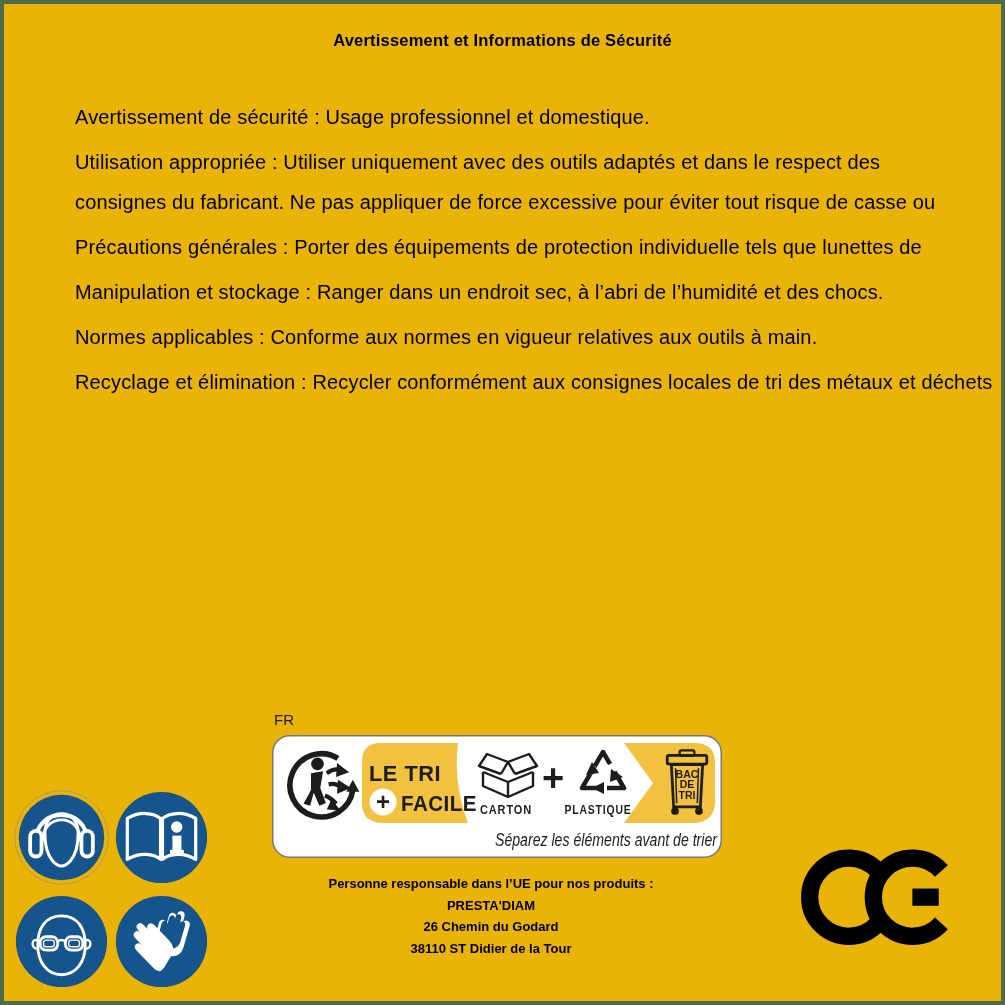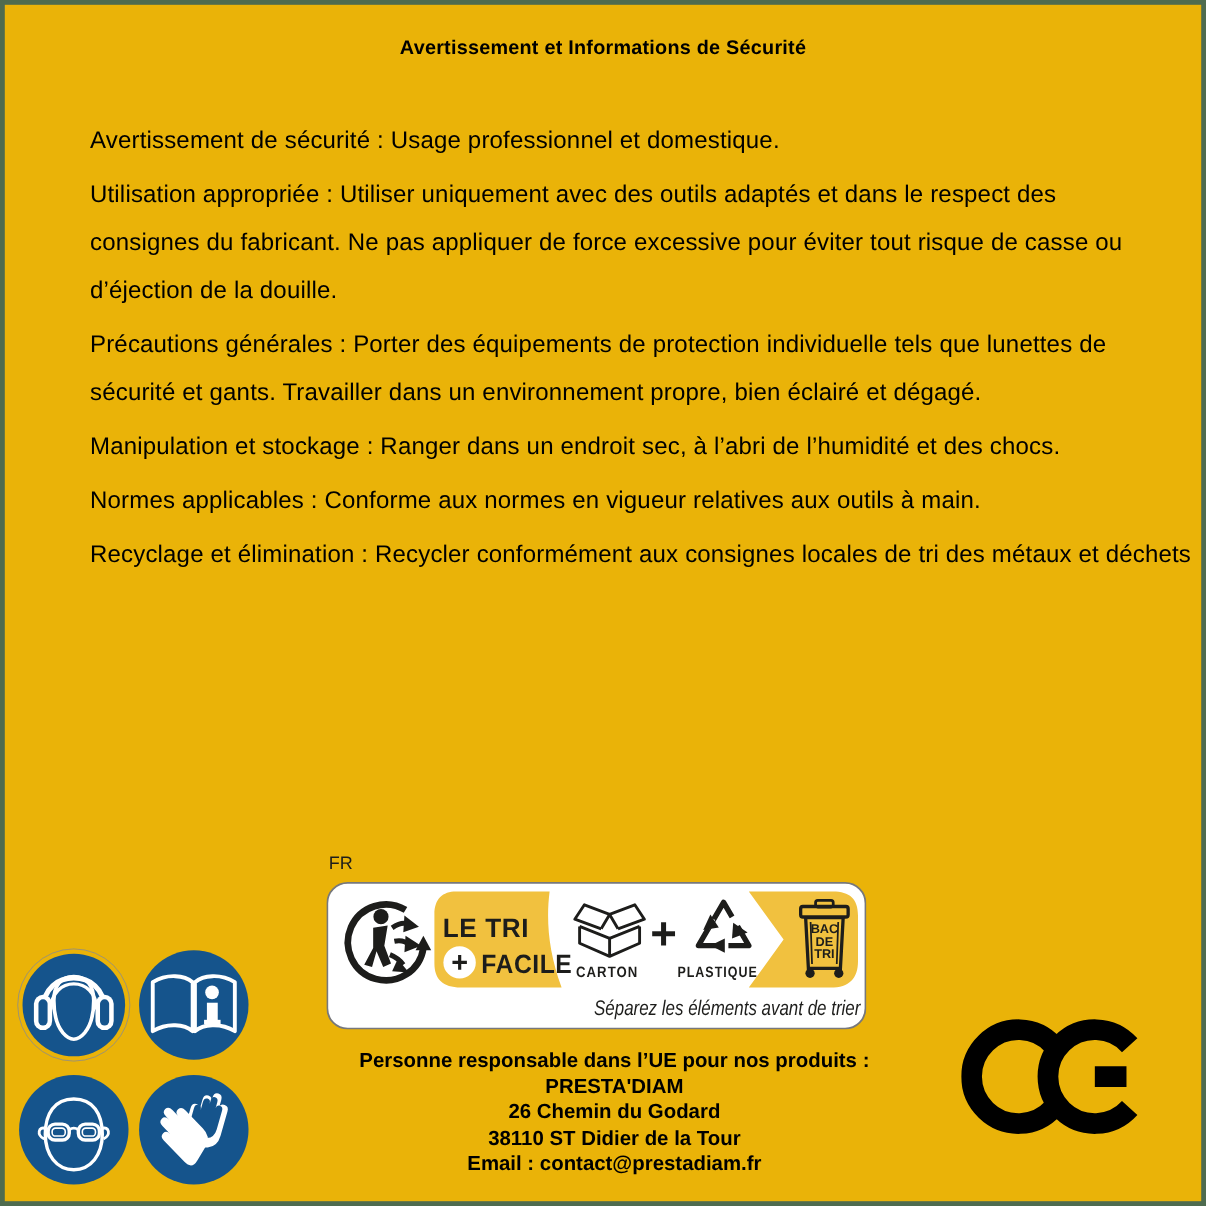--- a/index.html
+++ b/index.html
@@ -15,22 +15,22 @@
   .content{position:absolute;top:86px;left:71px;right:20px;font-size:20px;letter-spacing:.15px;}
   .para{margin:0 0 19px 0;}
   .line{white-space:nowrap;line-height:26px;margin-top:14px;}
   .fr-label{position:absolute;left:270px;top:707px;font-size:15px;font-weight:normal;color:#1d1d1b;}
   .banner{position:absolute;left:268px;top:731px;}
   .icon-grid{
     position:absolute;left:10px;top:786px;display:grid;
     grid-template-columns:95px 95px;grid-auto-rows:95px;column-gap:5px;row-gap:9px;
   }
   .responsible{
-    position:absolute;left:258px;top:869px;width:500px;text-align:center;
-    font-size:17px;font-weight:bold;line-height:21.5px;white-space:nowrap;
+    position:absolute;left:237px;top:869px;width:500px;text-align:center;
+    font-size:13px;font-weight:bold;line-height:21.5px;white-space:nowrap;
   }
   .ce{position:absolute;left:797px;top:845px;}
   
   .blue-fill{fill:var(--safety-blue,#15548c);}
   .w-fill{fill:#fff;}
   .w-stroke{stroke:#fff;fill:none;}
   .y-fill{fill:var(--banner-yellow,#f1c13f);}
   .ink-fill{fill:var(--ink,#1d1d1b);}
   .ink-stroke{stroke:var(--ink,#1d1d1b);fill:none;}
   .blk-stroke{stroke:var(--mark-black,#000);fill:none;}
@@ -44,25 +44,23 @@
 
   <div class="title">Avertissement et Informations de Sécurité</div>
 
   <div class="content">
     <div class="para">
       <div class="line">Avertissement de sécurité : Usage professionnel et domestique.</div>
     </div>
     <div class="para">
       <div class="line">Utilisation appropriée : Utiliser uniquement avec des outils adaptés et dans le respect des</div>
       <div class="line">consignes du fabricant. Ne pas appliquer de force excessive pour éviter tout risque de casse ou</div>
-      <div class="line">d’éjection de la douille.</div>
     </div>
     <div class="para">
       <div class="line">Précautions générales : Porter des équipements de protection individuelle tels que lunettes de</div>
-      <div class="line">sécurité et gants. Travailler dans un environnement propre, bien éclairé et dégagé.</div>
     </div>
     <div class="para">
       <div class="line">Manipulation et stockage : Ranger dans un endroit sec, à l’abri de l’humidité et des chocs.</div>
     </div>
     <div class="para">
       <div class="line">Normes applicables : Conforme aux normes en vigueur relatives aux outils à main.</div>
     </div>
     <div class="para">
       <div class="line">Recyclage et élimination : Recycler conformément aux consignes locales de tri des métaux et déchets</div>
     </div>
@@ -179,21 +177,20 @@
     </g>
 
     <text class="bi" x="223" y="111" font-size="17.5" textLength="222" lengthAdjust="spacingAndGlyphs">Séparez les éléments avant de trier</text>
   </svg>
 
   <div class="responsible">
     <div>Personne responsable dans l’UE pour nos produits :</div>
     <div>PRESTA'DIAM</div>
     <div>26 Chemin du Godard</div>
     <div>38110 ST Didier de la Tour</div>
-    <div>Email : contact@prestadiam.fr</div>
   </div>
 
   <svg class="ce" width="160" height="100" viewBox="0 0 175 110">
     <path d="M83.95 24.2 A43 43 0 1 0 83.95 81.8" class="blk-stroke" stroke-width="19" stroke-linecap="butt"></path>
     <path d="M153.95 24.2 A43 43 0 1 0 153.95 81.8" class="blk-stroke" stroke-width="19" stroke-linecap="butt"></path>
     <path d="M122 53 H151" class="blk-stroke" stroke-width="19" stroke-linecap="butt"></path>
   </svg>
 
 </div>
 

